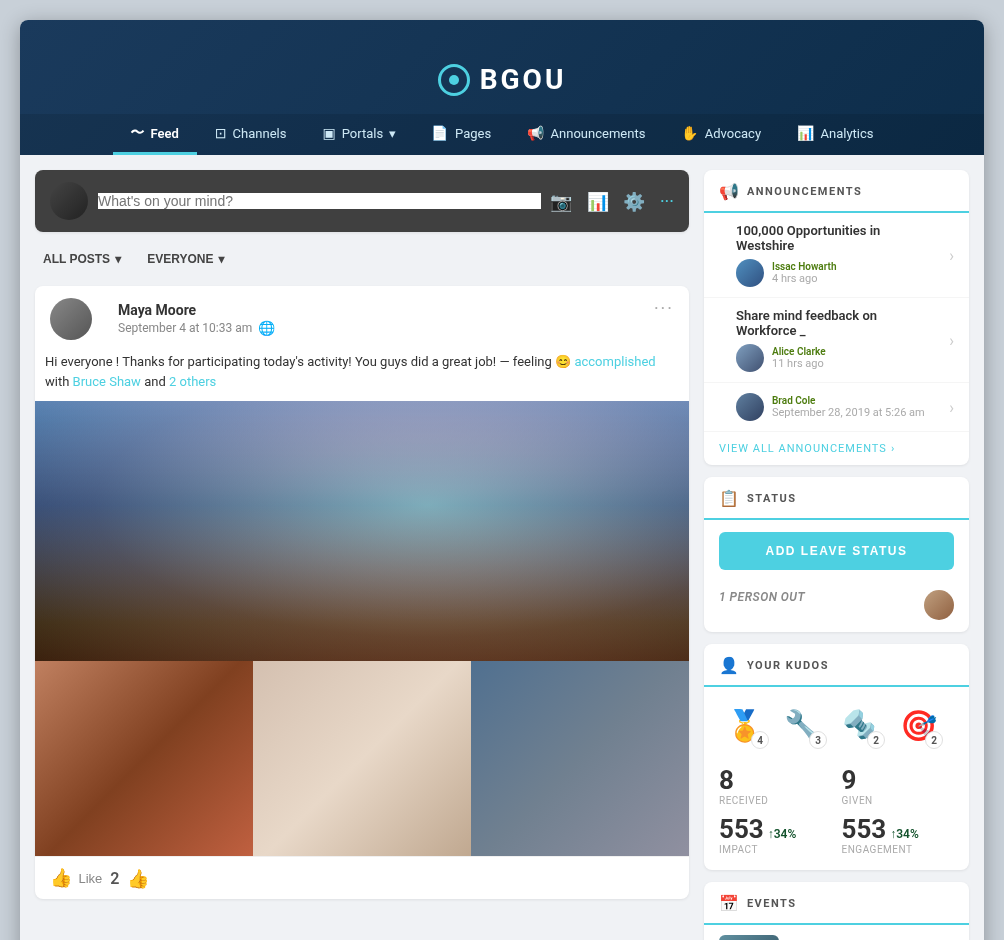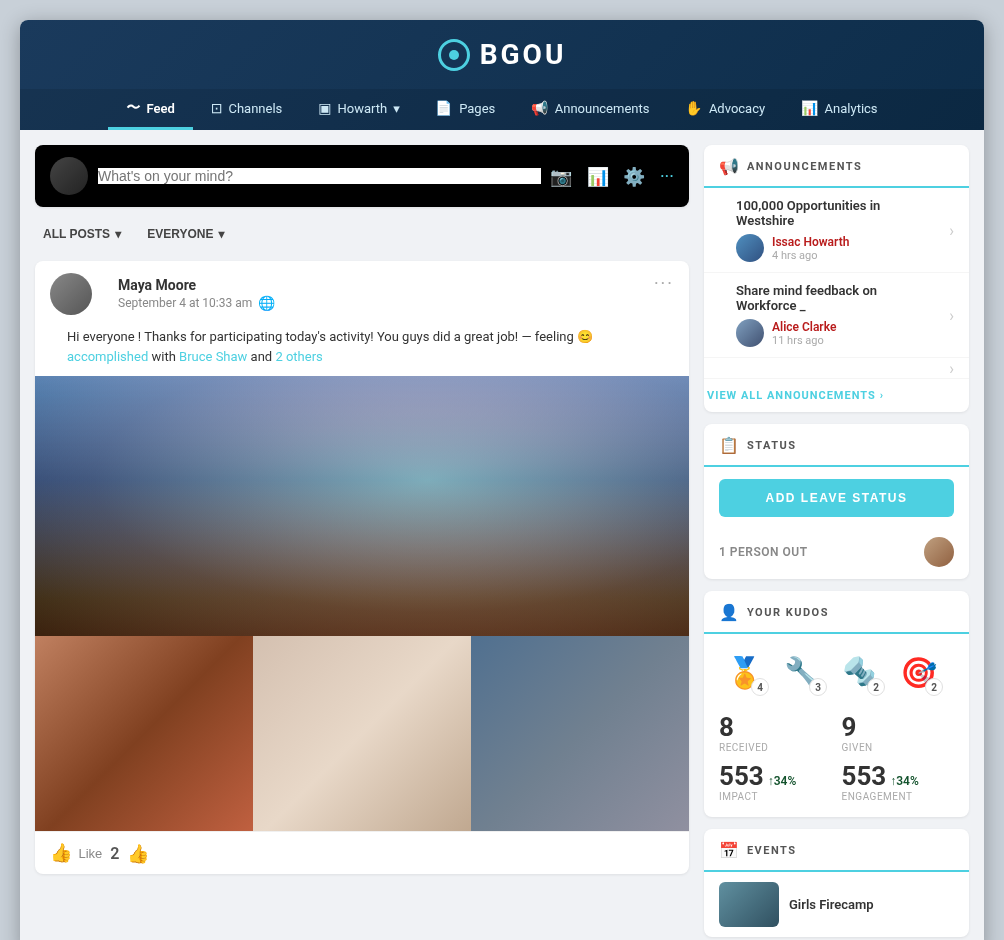--- a/index.html
+++ b/index.html
@@ -24,20 +24,21 @@
       background: linear-gradient(135deg, #1a3a5c 0%, #0d2d4a 100%);
       padding: 18px 0 0 0;
       text-align: center;
     }
     .header-brand {
       display: flex;
       align-items: center;
       justify-content: center;
       gap: 10px;
       margin-bottom: 18px;
+      margin-top: 25px;
     }
     .header-logo {
       width: 32px;
       height: 32px;
       border: 3px solid #4dd0e1;
       border-radius: 50%;
       display: flex;
       align-items: center;
       justify-content: center;
     }
@@ -85,21 +86,21 @@
       background: #f0f2f5;
     }
     
     .feed-column {
       flex: 1;
       padding: 15px;
       min-width: 0;
     }
     
     .compose-box {
-      background: #000000;
+      background: #404040;
       border-radius: 8px;
       padding: 12px 15px;
       display: flex;
       align-items: center;
       gap: 10px;
       margin-bottom: 12px;
       box-shadow: 0 1px 3px rgba(0,0,0,0.08);
     }
     .compose-avatar {
       width: 38px;
@@ -187,21 +188,21 @@
       font-size: 12px;
       color: #888;
       display: flex;
       align-items: center;
       gap: 6px;
       margin-top: 2px;
     }
     .post-meta-globe { color: #aaa; font-size: 14px; }
     .post-more { color: #aaa; cursor: pointer; font-size: 18px; letter-spacing: 2px; }
     .post-content {
-      padding: 0 15px 10px 32px;
+      padding: 0 15px 10px 10px;
       font-size: 13px;
       color: #333;
       line-height: 1.5;
     }
     .post-content .link { color: #4dd0e1; cursor: pointer; }
     .post-images {
       display: grid;
       grid-template-rows: auto auto;
     }
     .post-image-grid {
@@ -316,40 +317,40 @@
       width: 28px;
       height: 28px;
       border-radius: 50%;
       background: #888;
       flex-shrink: 0;
     }
     .ann-avatar-1 { background: linear-gradient(135deg, #5090c0, #305080); }
     .ann-avatar-2 { background: linear-gradient(135deg, #80a0c0, #405070); }
     .ann-avatar-3 { background: linear-gradient(135deg, #6080a0, #304060); }
     .announcement-author {
-      font-size: 12px;
+      font-size: 10px;
       font-weight: 600;
-      color: #b91c1c;
+      color: #4d7c0f;
     }
     .announcement-time {
       font-size: 11px;
       color: #aaa;
     }
     .announcement-chevron {
       position: absolute;
       right: 15px;
       top: 50%;
       transform: translateY(-50%);
       color: #ccc;
       font-size: 16px;
     }
     .view-all-link {
-      padding: 10px 3px;
+      padding: 10px 15px;
       font-size: 11px;
-      font-weight: 700;
+      font-weight: 400;
       color: #4dd0e1;
       text-transform: uppercase;
       letter-spacing: 1px;
       cursor: pointer;
       display: flex;
       align-items: center;
       gap: 4px;
     }
     
     .status-btn {
@@ -361,23 +362,23 @@
       padding: 12px;
       width: calc(100% - 30px);
       font-size: 12px;
       font-weight: 700;
       letter-spacing: 1.5px;
       cursor: pointer;
       text-transform: uppercase;
     }
     .person-out-row {
       display: flex;
-      align-items: center;
       justify-content: space-between;
       padding: 8px 15px 12px 15px;
+      font-style: italic;
     }
     .person-out-text {
       font-size: 12px;
       color: #888;
       font-weight: 600;
       letter-spacing: 0.5px;
       text-transform: uppercase;
     }
     .person-out-avatar {
       width: 30px;
@@ -480,21 +481,21 @@
       <a class="nav-item active">
         <span class="nav-icon">〜</span>
         <span>Feed</span>
       </a>
       <a class="nav-item">
         <span class="nav-icon">⊡</span>
         <span>Channels</span>
       </a>
       <a class="nav-item">
         <span class="nav-icon">▣</span>
-        <span>Howarth</span>
+        <span>Portals</span>
         <span>▾</span>
       </a>
       <a class="nav-item">
         <span class="nav-icon">📄</span>
         <span>Pages</span>
       </a>
       <a class="nav-item">
         <span class="nav-icon">📢</span>
         <span>Announcements</span>
       </a>
@@ -614,20 +615,27 @@
             <div class="announcement-avatar ann-avatar-2"></div>
             <div>
               <div class="announcement-author">Alice Clarke</div>
               <div class="announcement-time">11 hrs ago</div>
             </div>
           </div>
           <span class="announcement-chevron">›</span>
         </div>
 
         <div class="announcement-item">
+          <div class="announcement-meta">
+            <div class="announcement-avatar ann-avatar-3"></div>
+            <div>
+              <div class="announcement-author">Brad Cole</div>
+              <div class="announcement-time">September 28, 2019 at 5:26 am</div>
+            </div>
+          </div>
           <span class="announcement-chevron">›</span>
         </div>
 
         <div class="view-all-link">
           <span>VIEW ALL ANNOUNCEMENTS</span>
           <span>›</span>
         </div>
       </div>
 
       <div class="sidebar-card">

